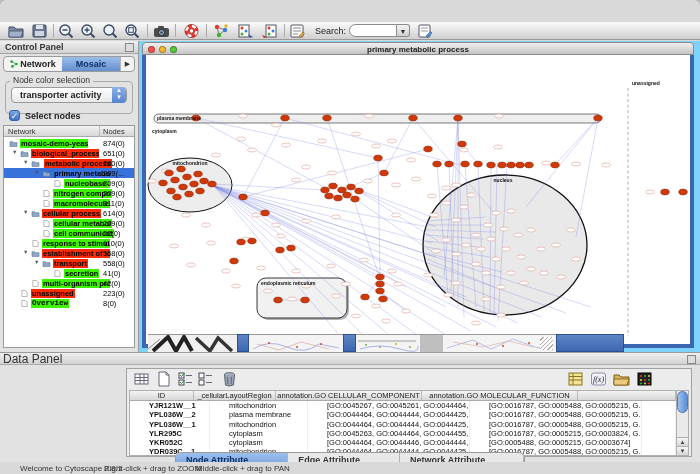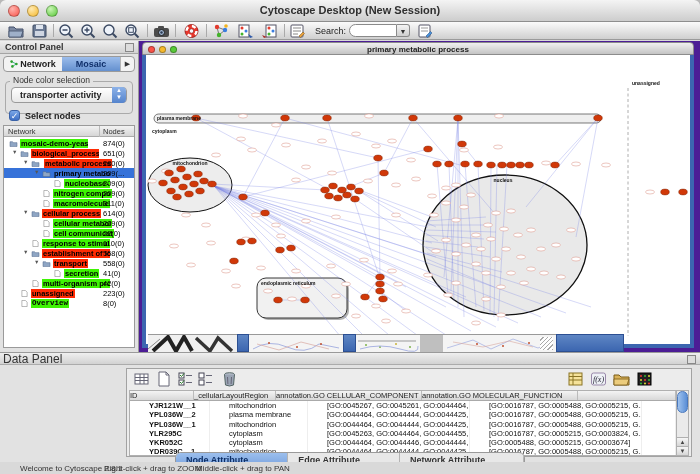--- a/index.html
+++ b/index.html
@@ -20,21 +20,21 @@
   
   .toolbar { position:absolute; left:0; top:22px; width:700px; height:18px;
     background:linear-gradient(#fbfbfb,#cfcfcf); border-bottom:1px solid #9a9a9a; }
   .tb-icon { position:absolute; top:1px; width:17px; height:16px; cursor:pointer; }
   .tb-sep { position:absolute; top:2px; width:1px; height:13px; background:#aaa; }
   .search-label { position:absolute; top:4px; font-size:9px; color:#222; }
   .search-box { position:absolute; top:2px; width:48px; height:13px; background:#fff; border:1px solid #8a8a8a; border-radius:7px 0 0 7px; font-size:9px; padding:0 4px; }
   .search-dd { position:absolute; top:2px; width:13px; height:13px; background:linear-gradient(#f4f4f4,#cfcfcf); border:1px solid #8a8a8a; border-left:none; border-radius:0 3px 3px 0; font-size:7px; color:#333; text-align:center; line-height:13px; cursor:pointer; }
 
   
-  .main { position:absolute; left:0; top:41px; width:700px; height:311px; background:#4c1d95; }
+  .main { position:absolute; left:0; top:41px; width:700px; height:311px; background:#7dd3fc; }
 
   
   .cpanel { position:absolute; left:0; top:0; width:139px; height:311px; background:#e2e2e2; border-right:1px solid #9a9a9a; }
   .cpanel-header { position:absolute; left:0; top:0; width:100%; height:13px; background:linear-gradient(#efefef,#d2d2d2); border-bottom:1px solid #a5a5a5; font-size:9px; font-weight:bold; color:#333; padding-left:5px; line-height:13px; }
   .float-icon { position:absolute; right:4px; top:2px; width:9px; height:9px; border:1px solid #888; background:#ddd; cursor:pointer; }
   .cp-tabs { position:absolute; left:3px; top:15px; width:132px; height:16px; background:#f3f3f3; border:1px solid #9a9a9a; border-radius:4px; display:flex; overflow:hidden; }
   .cp-tab { flex:1; font-size:9px; font-weight:bold; color:#222; text-align:center; line-height:14px; cursor:pointer; position:relative; }
   .cp-tab.sel { background:linear-gradient(#9cbdeb,#6490cf); color:#10306b; }
   .cp-tab-arrow { width:14px; border-left:1px solid #b5b5b5; font-size:7px; line-height:14px; text-align:center; color:#333; cursor:pointer; }
   .netglyph { display:inline-block; width:8px; height:8px; margin-right:2px; vertical-align:-1px; }
@@ -80,49 +80,41 @@
     background:repeating-linear-gradient(135deg,#fff 0 2px,#aaa 2px 3px); }
 
   
   .dpanel { position:absolute; left:0; top:352px; width:700px; height:110px; background:#e2e2e2; border-top:1px solid #9a9a9a; }
   .dpanel-header { position:absolute; left:0; top:0; width:100%; height:12px; background:linear-gradient(#efefef,#d2d2d2); border-bottom:1px solid #ababab; font-size:12px; color:#333; padding-left:3px; line-height:12px; }
   .dbody { position:absolute; left:126px; top:15px; width:566px; height:89px; background:#ececec; border:1px solid #a2a2a2; }
   .dtool { position:absolute; left:0; top:0; width:100%; height:20px; }
   .d-icon { position:absolute; top:2px; width:17px; height:16px; cursor:pointer; }
   .dtable { position:absolute; left:2px; top:21px; width:548px; height:66px; background:#fff; border:1px solid #b0b0b0; overflow:hidden; }
   .dthead { display:flex; height:10px; background:linear-gradient(#f4f4f4,#d8d8d8); border-bottom:1px solid #aaa; font-size:7.5px; color:#222; }
-  .dthead div { border-right:1px solid #bbb; line-height:10px; overflow:hidden; white-space:nowrap; }
+  .dthead div { border-right:1px solid #bbb; text-align:center; line-height:10px; overflow:hidden; white-space:nowrap; }
   .dtrow { display:flex; height:9.3px; font-size:7.5px; color:#111; }
   .dtrow div { border-right:1px solid #eee; padding-left:3px; line-height:9.3px; overflow:hidden; white-space:nowrap;margin-left:16px; }
   .dtrow div:first-child { font-weight:bold; }
   .c-id{width:64px;} .c-reg{width:82px;} .c-cc{width:146px;} .c-mf{width:156px;} .c-fill{flex:1;}
   .vscroll { position:absolute; right:2px; top:21px; width:13px; height:66px; background:#eaeaea; border:1px solid #b0b0b0; }
   .vthumb { position:absolute; left:0; top:0; width:11px; height:22px; border-radius:6px; background:linear-gradient(90deg,#9fc2ee,#5a8ed6); border:1px solid #4a78bd; }
   .varrow { position:absolute; left:0; width:11px; height:9px; font-size:6px; text-align:center; color:#444; background:linear-gradient(#f6f6f6,#d6d6d6); border-top:1px solid #b0b0b0; line-height:9px; cursor:pointer; }
   .browser-tabs { position:absolute; left:50%; transform:translateX(-50%); top:99px; display:flex; border:1px solid #9a9a9a; border-radius:6px; overflow:hidden; background:#e8e8e8; }
   .btab { font-size:9px; font-weight:bold; color:#333; padding:2px 10px; border-right:1px solid #b4b4b4; cursor:pointer; }
   .btab.sel { background:linear-gradient(#9cbfed,#5d8cd3); color:#0d2f66; }
 
   
   .statusbar { position:absolute; left:0; top:462px; width:700px; height:12px; background:#d9d9d9; font-size:8px; color:#333; }
   .statusbar span { position:absolute; top:2px; }
 </style>
 </head>
 <body>
 
 <div id="app">
 
-  <div class="titlebar">
-    <div class="lights">
-      <div class="light red"></div>
-      <div class="light yellow"></div>
-      <div class="light green"></div>
-    </div>
-    <div class="title-text">Cytoscape Desktop (New Session)</div>
-  </div>
 
   <div class="toolbar">
     <svg class="tb-icon" style="left:8px" viewBox="0 0 17 16">
         <path d="M1 4 h5 l2 2 h7 v8 H1z" fill="#7d8aa3" stroke="#44506b" stroke-width="1"></path>
         <path d="M1 8 h14 l-2 6 H1z" fill="#9fb0c9" stroke="#44506b" stroke-width="0.8"></path>
       </svg>
     <svg class="tb-icon" style="left:31px" viewBox="0 0 17 16">
         <rect x="2" y="2" width="13" height="12" rx="1" fill="#6b7a94" stroke="#3c4a63"></rect>
         <rect x="5" y="2" width="7" height="4" fill="#dfe5ee"></rect>
         <rect x="4" y="8" width="9" height="5" fill="#cfd6e2"></rect>

